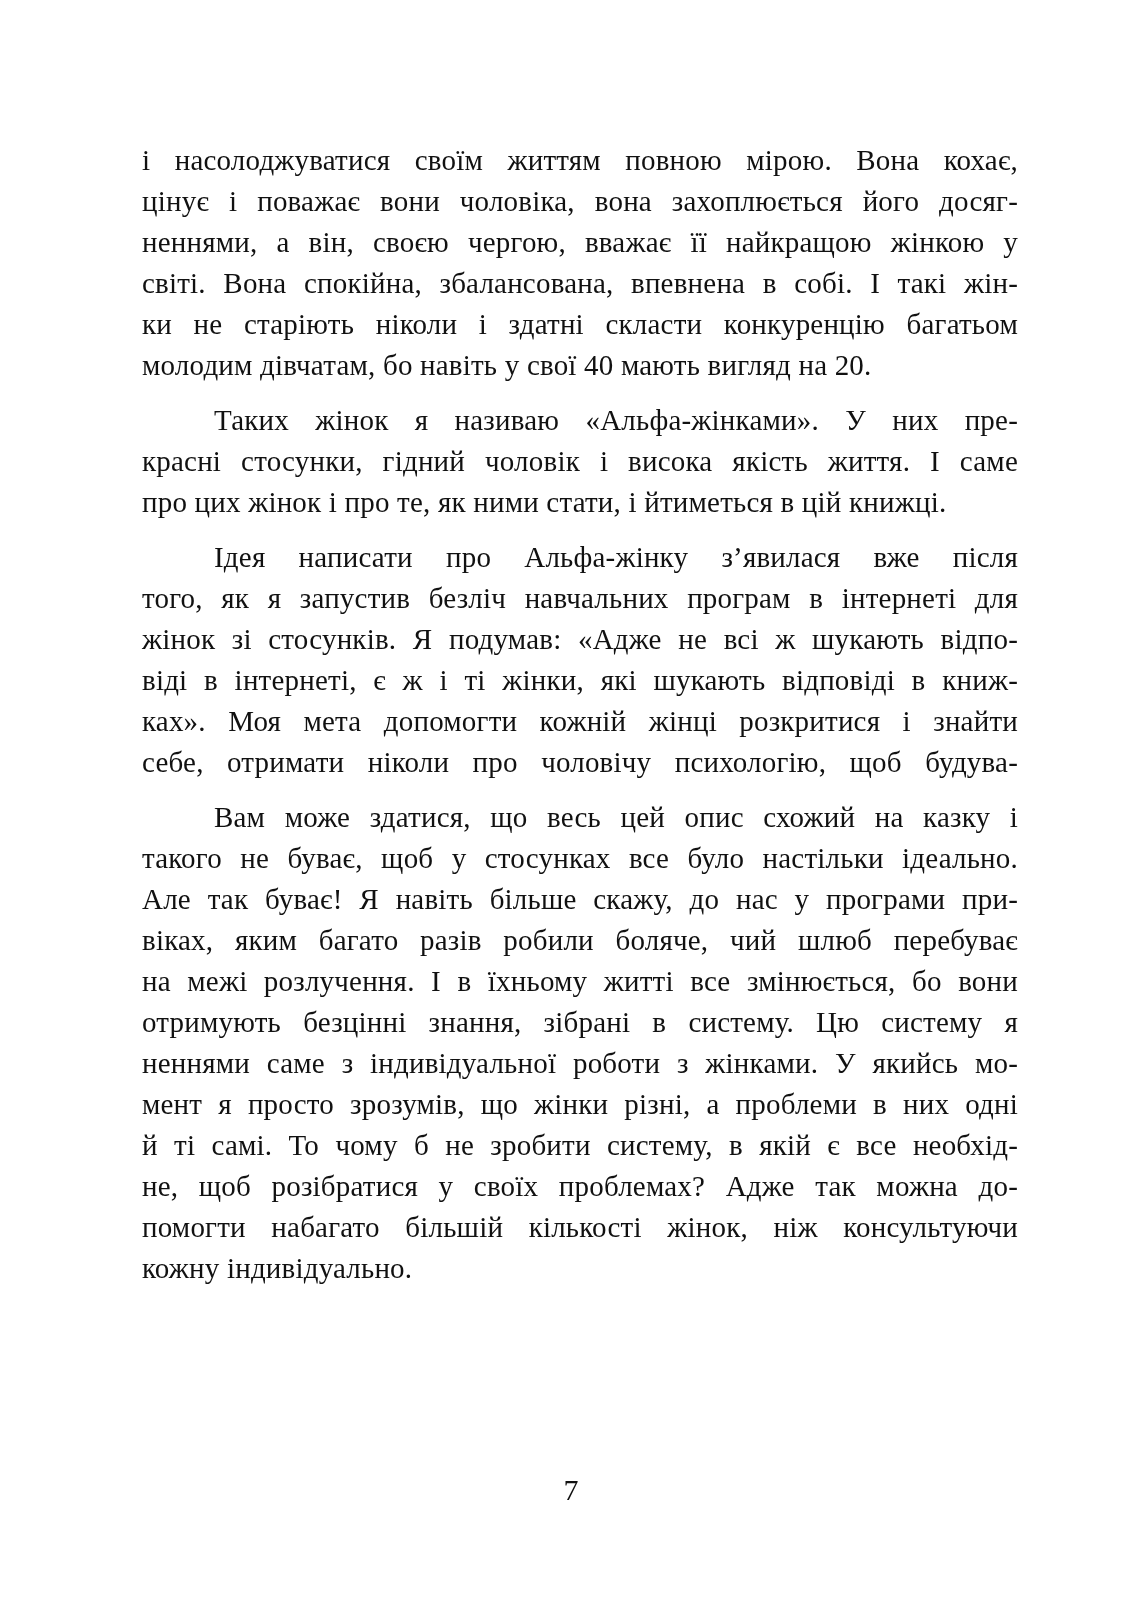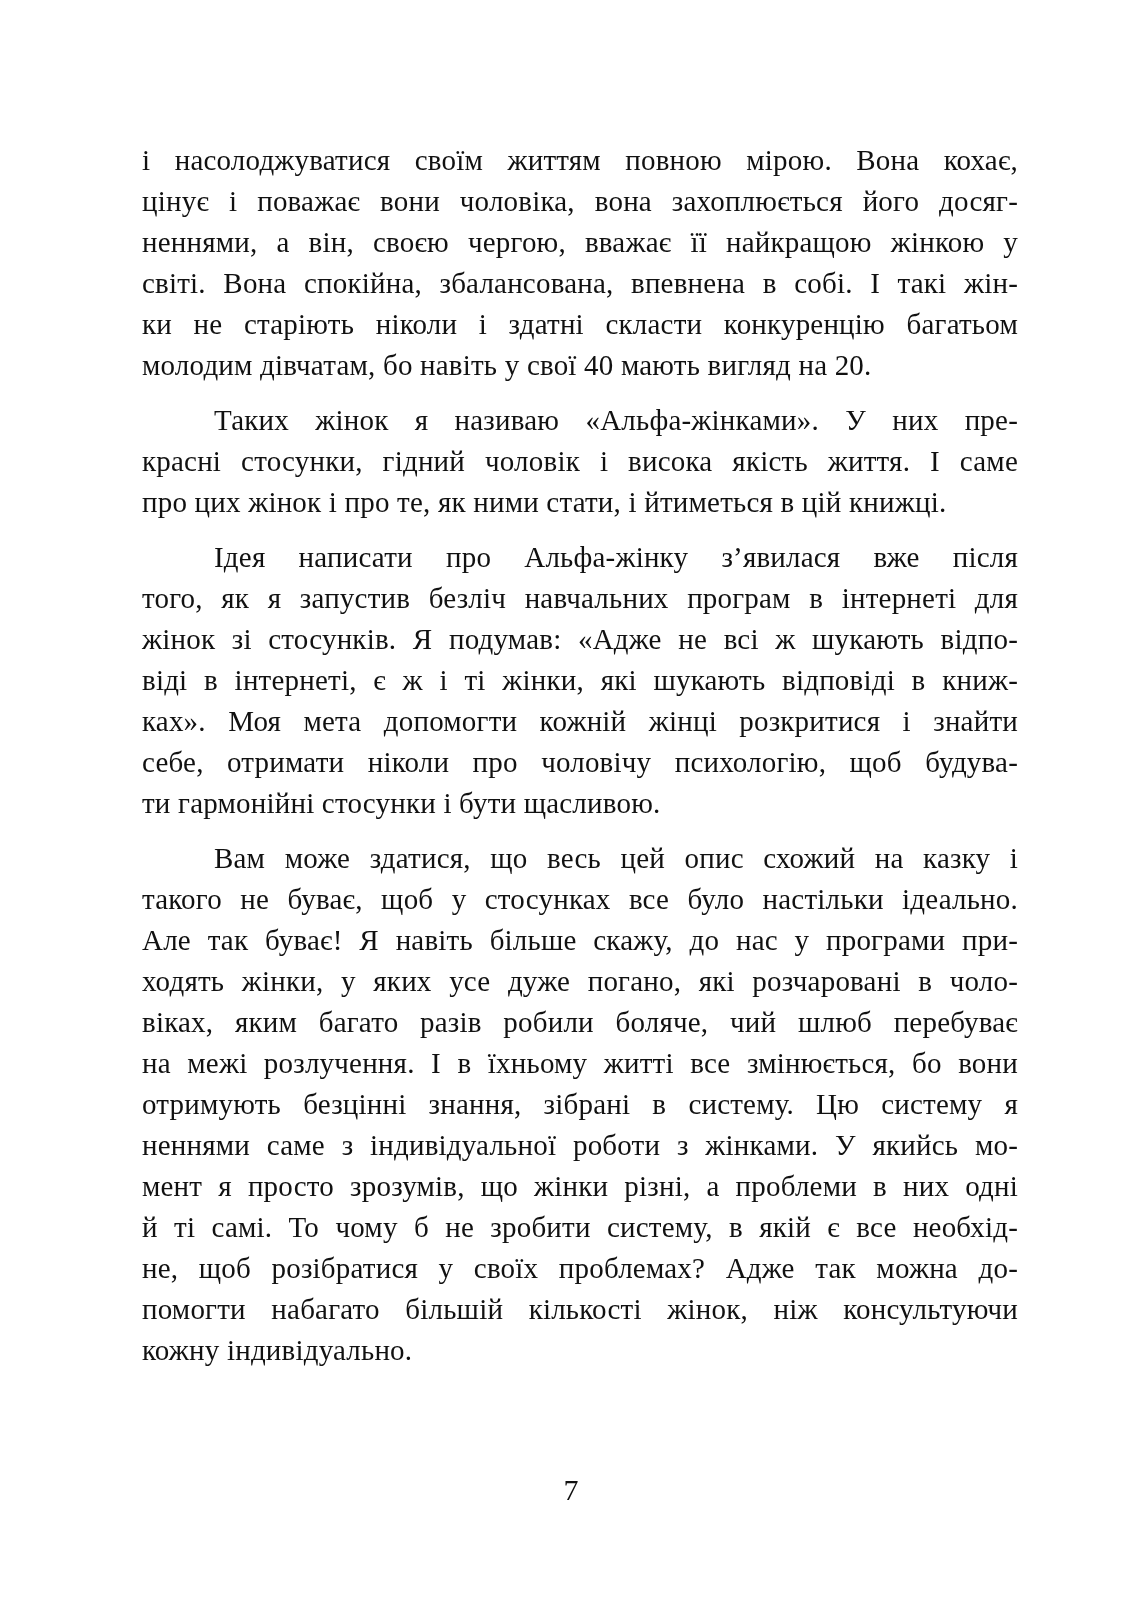--- a/index.html
+++ b/index.html
@@ -67,27 +67,25 @@
         <div class="line">красні стосунки, гідний чоловік і висока якість життя. І саме</div>
         <div class="line last">про цих жінок і про те, як ними стати, і йтиметься в цій книжці.</div>
       </div>
       <div class="paragraph indent">
         <div class="line">Ідея написати про Альфа-жінку з’явилася вже після</div>
         <div class="line">того, як я запустив безліч навчальних програм в інтернеті для</div>
         <div class="line">жінок зі стосунків. Я подумав: «Адже не всі ж шукають відпо-</div>
         <div class="line">віді в інтернеті, є ж і ті жінки, які шукають відповіді в книж-</div>
         <div class="line">ках». Моя мета допомогти кожній жінці розкритися і знайти</div>
         <div class="line">себе, отримати ніколи про чоловічу психологію, щоб будува-</div>
-        <div class="line last">ти гармонійні стосунки і бути щасливою.</div>
       </div>
       <div class="paragraph indent">
         <div class="line">Вам може здатися, що весь цей опис схожий на казку і</div>
         <div class="line">такого не буває, щоб у стосунках все було настільки ідеально.</div>
         <div class="line">Але так буває! Я навіть більше скажу, до нас у програми при-</div>
-        <div class="line">ходять жінки, у яких усе дуже погано, які розчаровані в чоло-</div>
         <div class="line">віках, яким багато разів робили боляче, чий шлюб перебуває</div>
         <div class="line">на межі розлучення. І в їхньому житті все змінюється, бо вони</div>
         <div class="line">отримують безцінні знання, зібрані в систему. Цю систему я</div>
         <div class="line">неннями саме з індивідуальної роботи з жінками. У якийсь мо-</div>
         <div class="line">мент я просто зрозумів, що жінки різні, а проблеми в них одні</div>
         <div class="line">й ті самі. То чому б не зробити систему, в якій є все необхід-</div>
         <div class="line">не, щоб розібратися у своїх проблемах? Адже так можна до-</div>
         <div class="line">помогти набагато більшій кількості жінок, ніж консультуючи</div>
         <div class="line last">кожну індивідуально.</div>
       </div>

